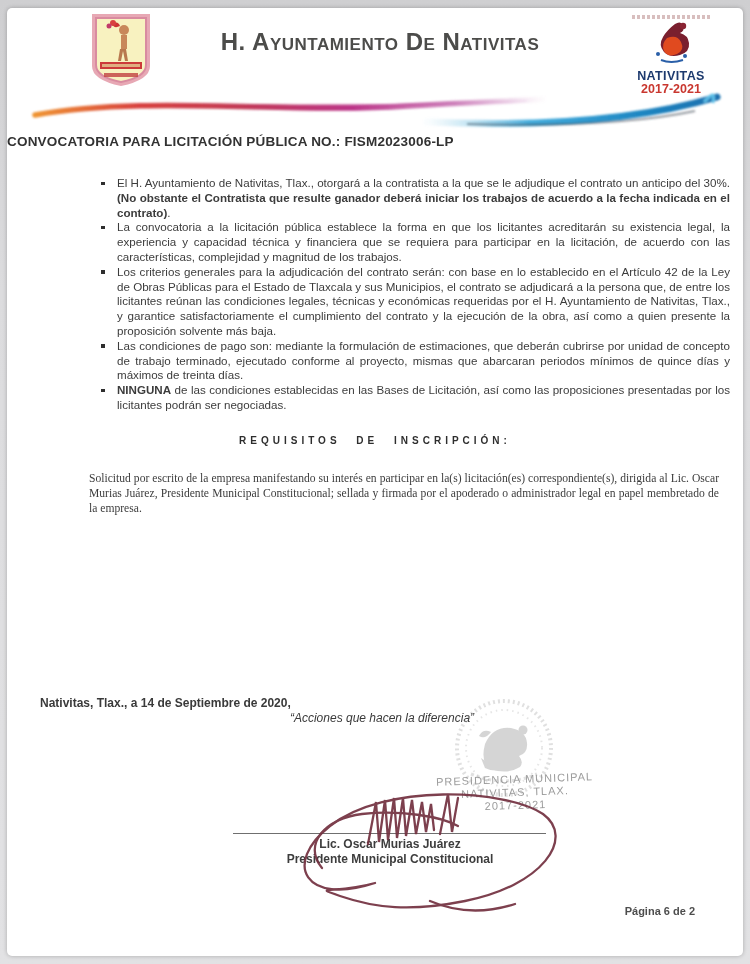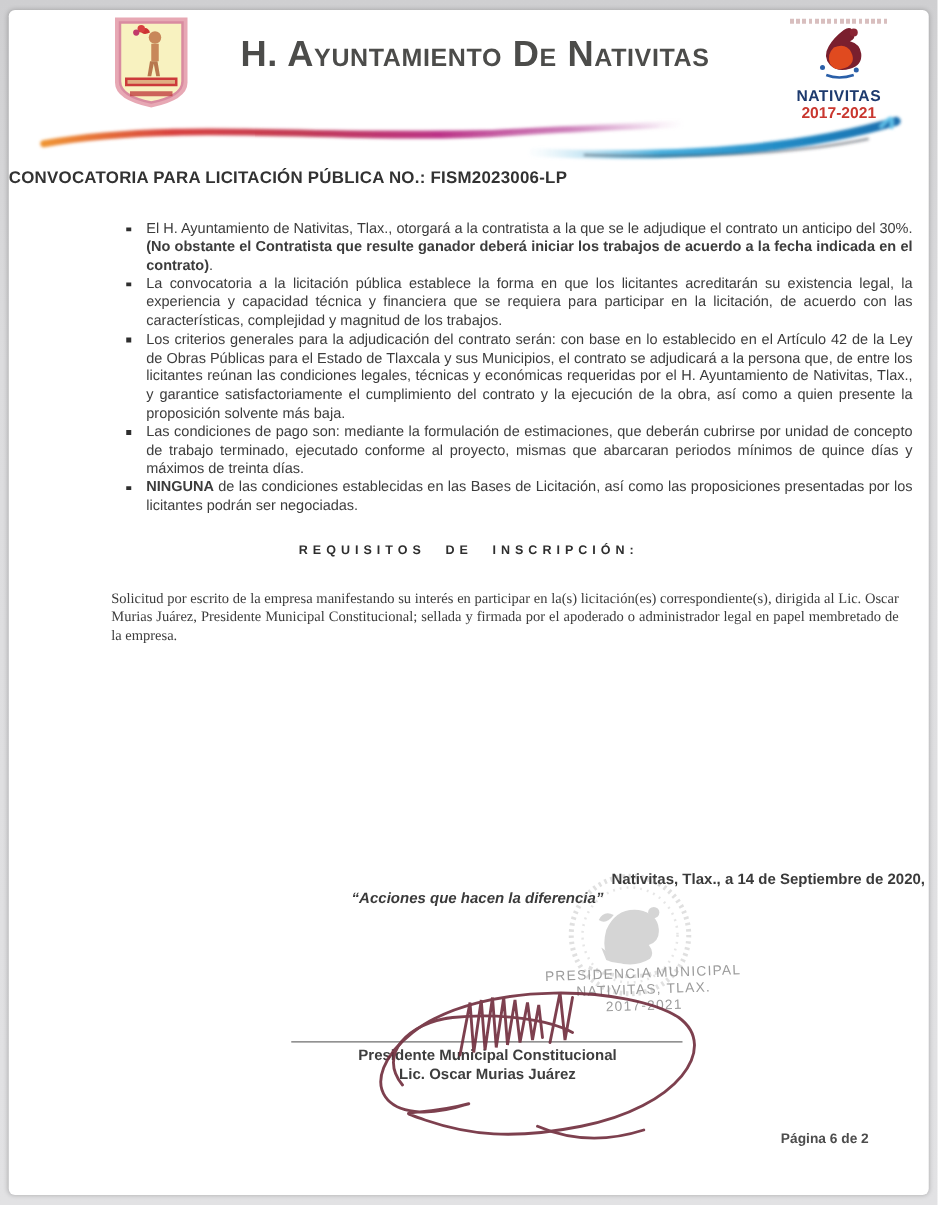--- a/index.html
+++ b/index.html
@@ -11,21 +11,21 @@
   }
   .page{
     position:absolute;left:7px;top:8px;width:736px;height:948px;
     background:#ffffff;border-radius:5px;
     box-shadow:0 0 4px rgba(0,0,0,.25);
   }
   
   .shield{position:absolute;left:71px;top:2px;width:86px;height:80px;}
   .header-title{
     position:absolute;left:163px;top:20px;width:420px;text-align:center;
-    font-variant:small-caps;font-weight:700;font-size:29px;letter-spacing:.5px;
+    font-variant:small-caps;font-weight:700;font-size:24px;letter-spacing:.5px;
     color:#4c4c4a;
   }
   .logo-right{position:absolute;right:22px;top:3px;width:100px;text-align:center;}
   .logo-right .fineprint{
     height:4px;width:78px;margin:4px auto 1px auto;opacity:.55;
     background:repeating-linear-gradient(90deg,#b98a8a 0 3px,transparent 3px 5px);
   }
   .logo-right .nativitas{font-size:12.5px;font-weight:700;color:#1d3a6e;letter-spacing:.4px;line-height:13px;}
   .logo-right .period{font-size:12.5px;font-weight:700;color:#c9372f;line-height:13px;}
   .swoosh{position:absolute;left:0;top:80px;width:736px;height:48px;}
@@ -51,26 +51,26 @@
   .requisitos{
     position:absolute;left:0;top:427px;width:736px;text-align:center;
     font-size:10px;font-weight:700;color:#2e2e2e;letter-spacing:4px;word-spacing:9px;
   }
   .solicitud{
     position:absolute;left:82px;top:464px;width:630px;
     font-size:11.6px;line-height:14.8px;color:#3c3c3c;text-align:justify;margin:0;font-family:Liberation Serif, serif;
   }
   
   .date-line{
-    position:absolute;left:33px;top:688px;width:700px;text-align:right;
+    position:absolute;left:33px;top:688px;width:700px;text-align:left;
     font-size:12px;font-weight:700;color:#3a3a3a;
   }
   .slogan{
     position:absolute;left:25px;top:703px;width:700px;text-align:center;
-    font-size:12px;font-weight:700;font-style:italic;color:#3a3a3a;
+    font-size:12px;font-weight:400;font-style:italic;color:#3a3a3a;
   }
   .seal{position:absolute;left:438px;top:688px;width:118px;height:108px;opacity:.55;}
   .stamp-text{
     position:absolute;left:408px;top:765px;width:200px;text-align:center;
     color:#9c9c9c;font-size:11px;line-height:12.8px;letter-spacing:1px;
     transform:rotate(-2deg);
   }
   .sig-rule{
     position:absolute;left:226px;top:825px;width:313px;border-top:1.4px solid #6f6f6f;
   }
@@ -196,22 +196,22 @@
 
   <div class="stamp-text">
     <div>PRESIDENCIA MUNICIPAL</div>
     <div>NATIVITAS, TLAX.</div>
     <div>2017-2021</div>
   </div>
 
   <div class="sig-rule"></div>
 
   <div class="signatory">
+    <div>Lic. Oscar Murias Juárez</div>
     <div>Presidente Municipal Constitucional</div>
-    <div>Lic. Oscar Murias Juárez</div>
   </div>
 
   <svg class="signature-svg" viewBox="0 0 300 130">
     <g stroke="#733040" stroke-width="2.3" fill="none" stroke-linecap="round" opacity=".92">
       <path d="M95,97 C25,120 2,78 50,40 C105,-3 225,3 263,28 C296,52 262,100 185,115 C130,126 95,122 60,110 C30,100 55,108 95,97"></path>
       <path d="M42,82 C22,58 46,32 82,28 C120,24 160,30 178,40"></path>
       <path d="M88,58 L96,16 L99,56 L105,14 L108,54 L114,12 L117,52 L123,12 L126,50 L132,14 L136,48 L142,16 L146,46 L151,18 L154,44"></path>
       <path d="M160,48 L168,8 L172,46 L178,12"></path>
       <path d="M150,115 C180,128 210,126 235,118"></path>
     </g>

